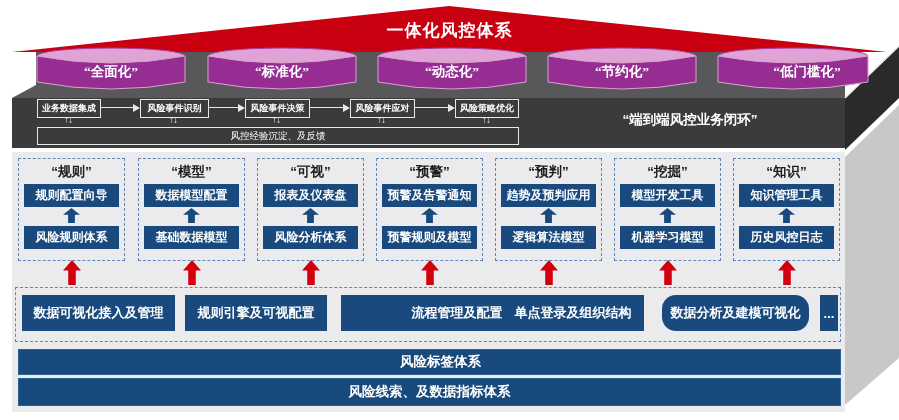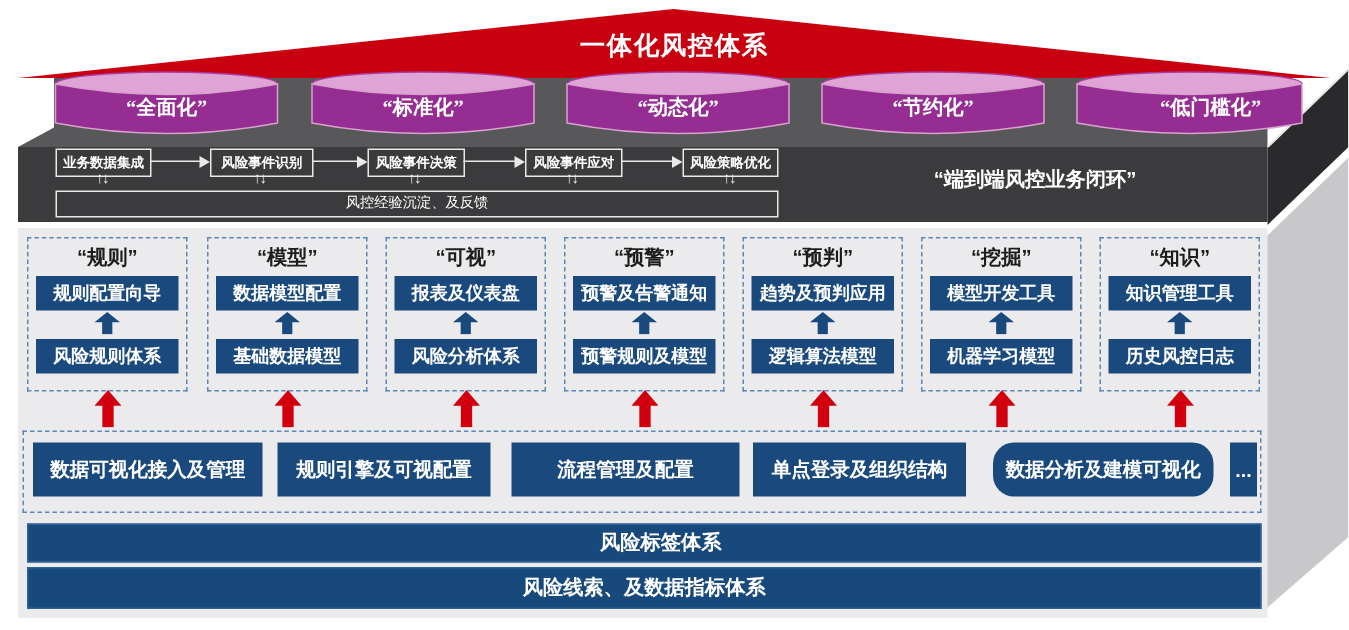--- a/index.html
+++ b/index.html
@@ -141,21 +141,21 @@
   <div class="abs red-arrow" style="left:183px;"></div>
   <div class="abs red-arrow" style="left:302px;"></div>
   <div class="abs red-arrow" style="left:421px;"></div>
   <div class="abs red-arrow" style="left:540px;"></div>
   <div class="abs red-arrow" style="left:659px;"></div>
   <div class="abs red-arrow" style="left:778px;"></div>
 
   <div class="abs svc-wrap"></div>
   <div class="abs ctr svc" style="left:22px;width:153px;">数据可视化接入及管理</div>
   <div class="abs ctr svc" style="left:185px;width:142px;">规则引擎及可视配置</div>
-  <div class="abs ctr svc" style="left:341px;width:152px;">流程管理及配置</div>
+  <div class="abs ctr svc" style="left:341px;width:152px;padding-left:40px;">流程管理及配置</div>
   <div class="abs ctr svc" style="left:502px;width:142px;">单点登录及组织结构</div>
   <div class="abs ctr svc" style="left:662px;width:147px;border-radius:14px;">数据分析及建模可视化</div>
   <div class="abs ctr svc" style="left:820px;width:18px;">...</div>
 
   <div class="abs ctr base-bar" style="top:349px;height:26px;padding-left:22px;">风险标签体系</div>
   <div class="abs ctr base-bar" style="top:378px;height:28px;">风险线索、及数据指标体系</div>
 
 </div>
 
 </body></html>

